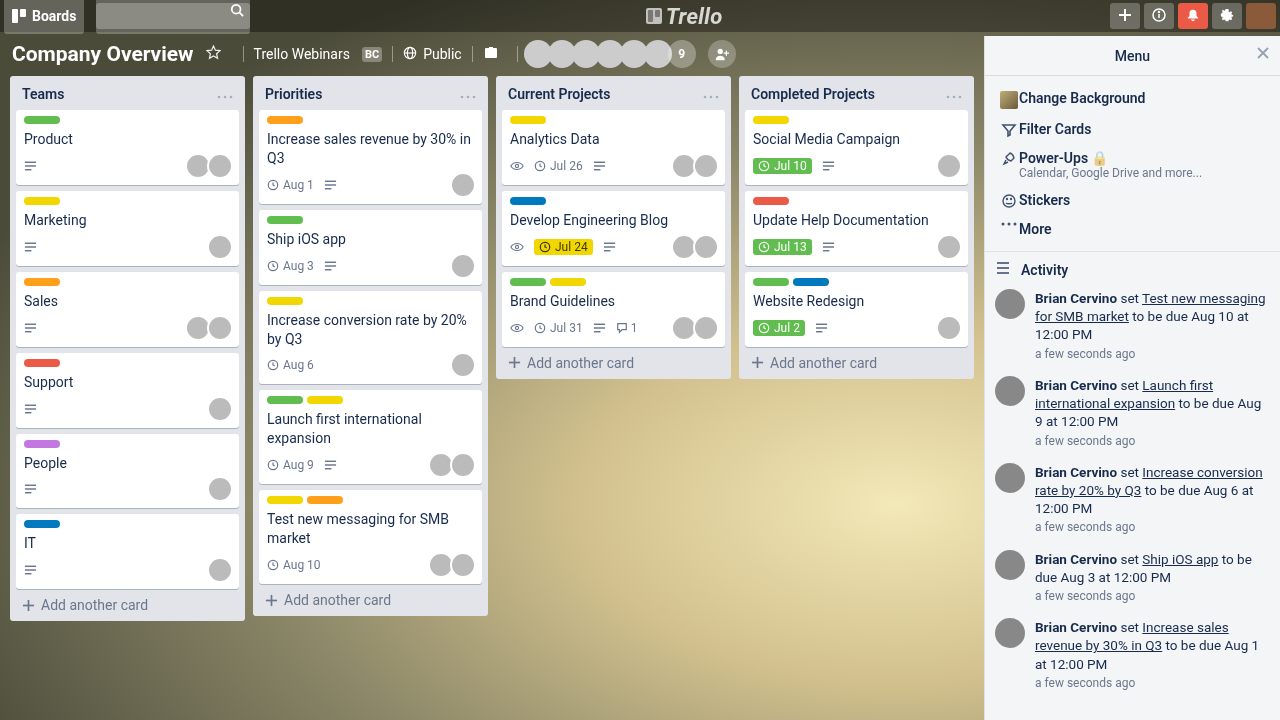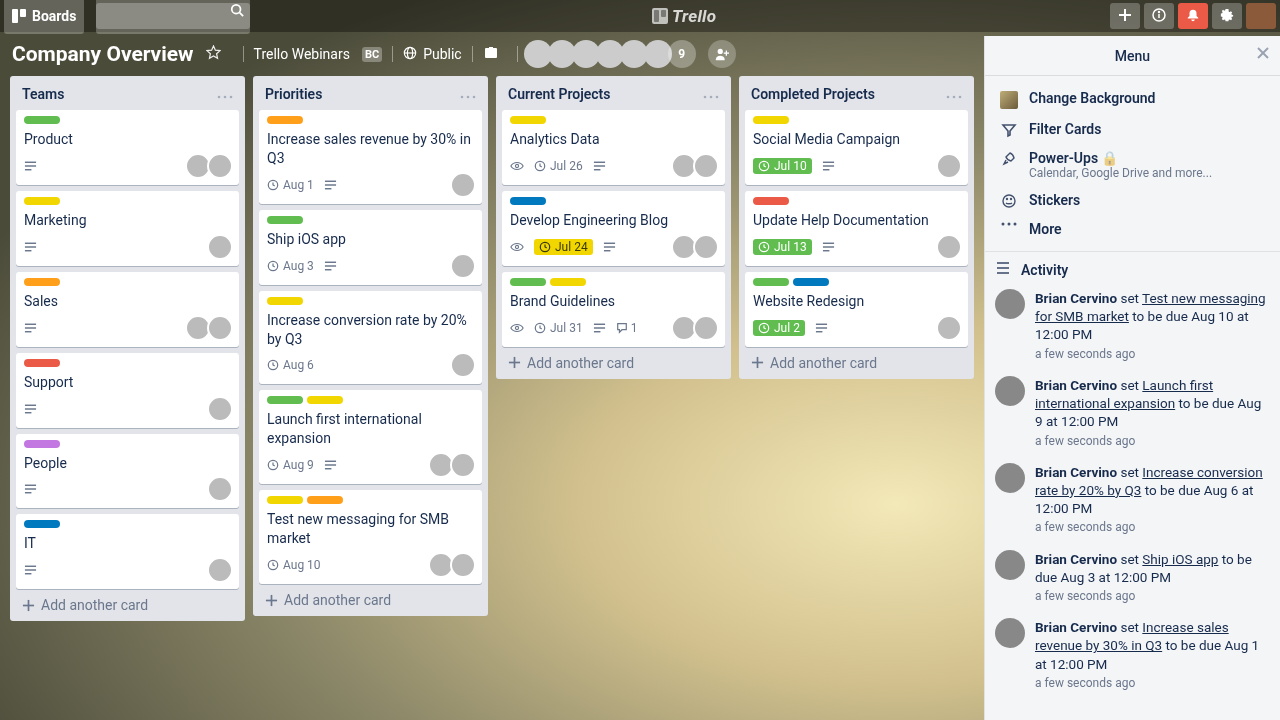--- a/index.html
+++ b/index.html
@@ -3,21 +3,21 @@
 <meta charset="utf-8">
 <style>
 * { box-sizing: border-box; margin: 0; padding: 0; }
 body { font-family: -apple-system, BlinkMacSystemFont, "Segoe UI", Roboto, sans-serif; font-size: 14px; color: #172b4d; width:1280px; height:720px; overflow:hidden; position:relative; }
 .bg { position:absolute; inset:0; background: radial-gradient(ellipse at 70% 70%, #f3e8b8 0%, #d2c18e 25%, #8b8768 50%, #4b4b3a 80%); z-index:0;}
 .topbar { position:relative; z-index:2; height:32px; background:rgba(0,0,0,0.35); display:flex; align-items:center; padding:0 4px; color:#fff; }
 .topbar .btn { background:rgba(255,255,255,0.25); border-radius:3px; height:36px; display:flex; align-items:center; padding:0 8px; margin-right:12px; cursor:pointer; font-weight:700; }
 .topbar .search { width:154px; position:relative; }
 .topbar .search input { width:100%; height:26px; background:rgba(255,255,255,0.25); border:none; border-radius:3px; padding:0 28px 0 8px; color:#fff; }
 .topbar .search .sicon { position:absolute; right:6px; top:5px; }
-.topbar .center { flex:1; display:flex; justify-content:center; align-items:center; opacity:0.8; font-weight:700; font-size:17px; letter-spacing:0.3px;text-align:right; }
+.topbar .center { flex:1; display:flex; justify-content:center; align-items:center; opacity:0.8; font-weight:700; font-size:22px; letter-spacing:0.3px;text-align:right; }
 .topbar .center svg { margin-right:4px; }
 .topbar .right { display:flex; }
 .topbar .iconbtn { width:30px; height:26px; background:rgba(255,255,255,0.25); border-radius:3px; margin-left:4px; display:flex; align-items:center; justify-content:center; cursor:pointer; }
 .topbar .iconbtn.red { background:#eb5a46; }
 .boardhdr { position:relative; z-index:2; height:44px; display:flex; align-items:center; padding:0 12px; color:#fff; }
 .boardhdr .title { font-size:21px; font-weight:700; margin-right:12px; }
 .boardhdr .star { margin-right:12px; opacity:0.9; }
 .boardhdr .sep { width:1px; height:16px; background:rgba(255,255,255,0.4); margin:0 10px; }
 .boardhdr .team { display:flex; align-items:center; }
 .boardhdr .bc { background:rgba(255,255,255,0.3); border-radius:3px; padding:1px 3px; font-size:11px; font-weight:700; margin-left:12px; }
@@ -42,21 +42,21 @@
 .badges .due.chip { padding:1px 5px; border-radius:3px; color:#fff; }
 .badges .due.chip.green{background:#61bd4f;} .badges .due.chip.yellow{background:#f2d600; color:#3a3a00;}
 .badges .desc, .badges .eye, .badges .cmt { display:flex; align-items:center; gap:3px; }
 .avs { position:absolute; right:6px; bottom:6px; display:flex; }
 .avs .a { width:26px; height:26px; border-radius:50%; background:#bbb; margin-left:-4px; border:2px solid #fff; }
 .addcard { color:#6b778c; padding:8px 6px 2px; cursor:pointer; display:flex; align-items:center; gap:6px; }
 .menuPanel { position:absolute; top:36px; right:0; width:296px; bottom:0; background:#f4f5f7; border-left:1px solid rgba(0,0,0,0.08); z-index:3; display:flex; flex-direction:column; }
 .menuPanel .mhdr { height:40px; display:flex; align-items:center; justify-content:center; border-bottom:1px solid rgba(0,0,0,0.1); position:relative; font-weight:500; }
 .menuPanel .mhdr .close { position:absolute; right:10px; top:10px; opacity:0.5; cursor:pointer; }
 .menuPanel .section { padding:8px 10px; border-bottom:1px solid rgba(0,0,0,0.08); }
-.mrow { display:flex; align-items:flex-start; gap:10px; padding:6px 4px; cursor:pointer; }
+.mrow { display:flex; align-items:flex-start; padding:6px 4px; cursor:pointer; }
 .mrow .micon { width:20px; display:flex; justify-content:center; color:#42526e; margin-top:1px; }
 .mrow .mlabel { font-weight:600; }
 .mrow .msub { font-size:12px; color:#6b778c; }
 .activity { flex:1; overflow:auto; padding:8px 10px; }
 .ahdr { display:flex; align-items:center; gap:10px; font-weight:600; margin-bottom:10px; }
 .aitem { display:flex; gap:10px; margin-bottom:14px; font-size:13.5px; line-height:1.35; }
 .aitem .aav { width:30px; height:30px; border-radius:50%; background:#888; flex-shrink:0; }
 .aitem .atext a { color:#172b4d; text-decoration:underline; }
 .aitem .atime { color:#6b778c; font-size:12px; margin-top:2px; }
 .ico { display:inline-flex; }

